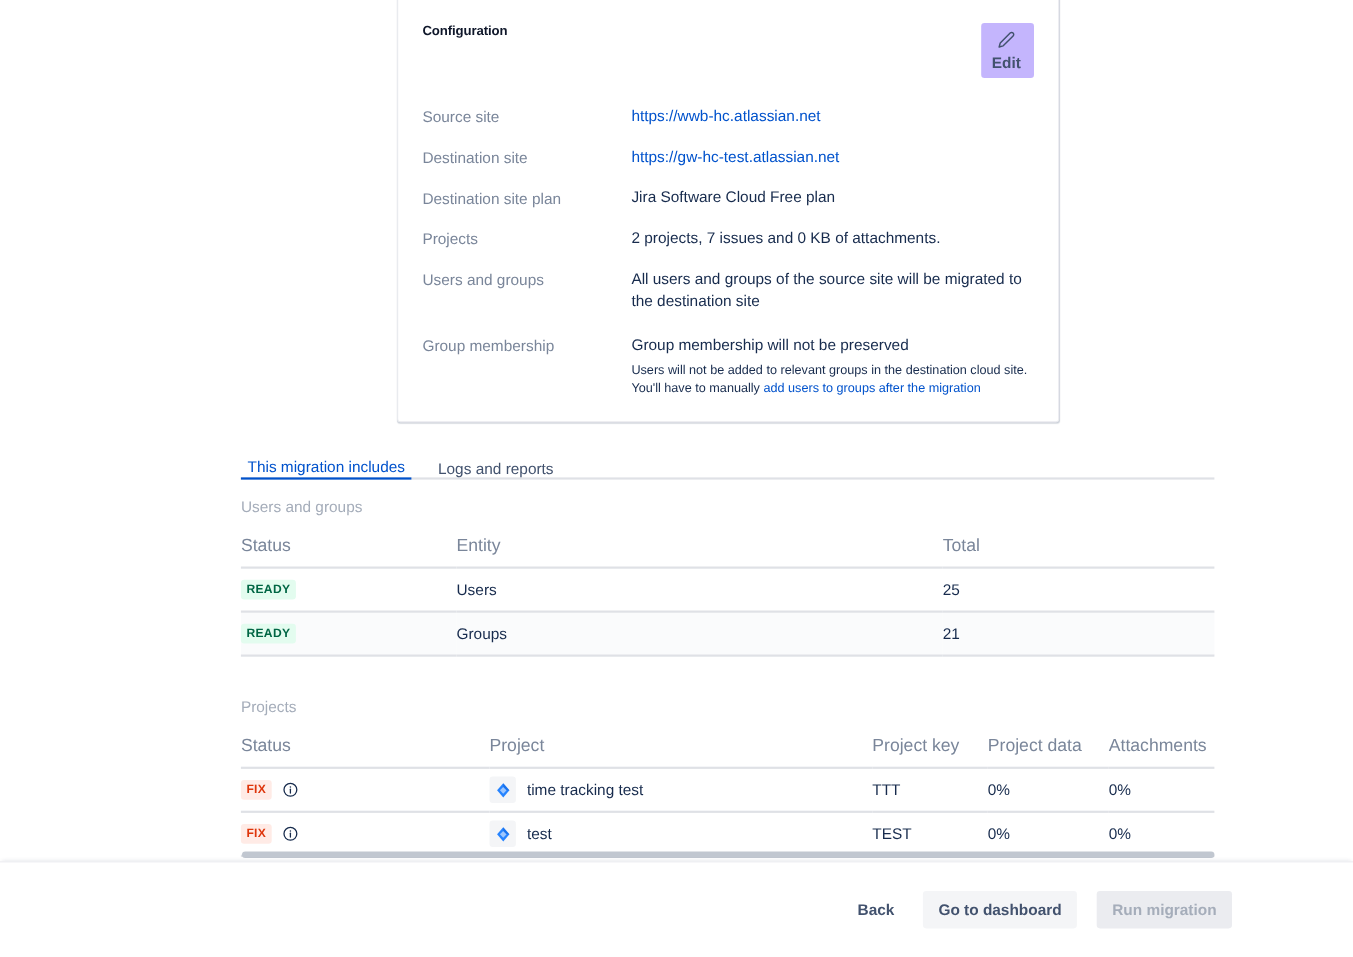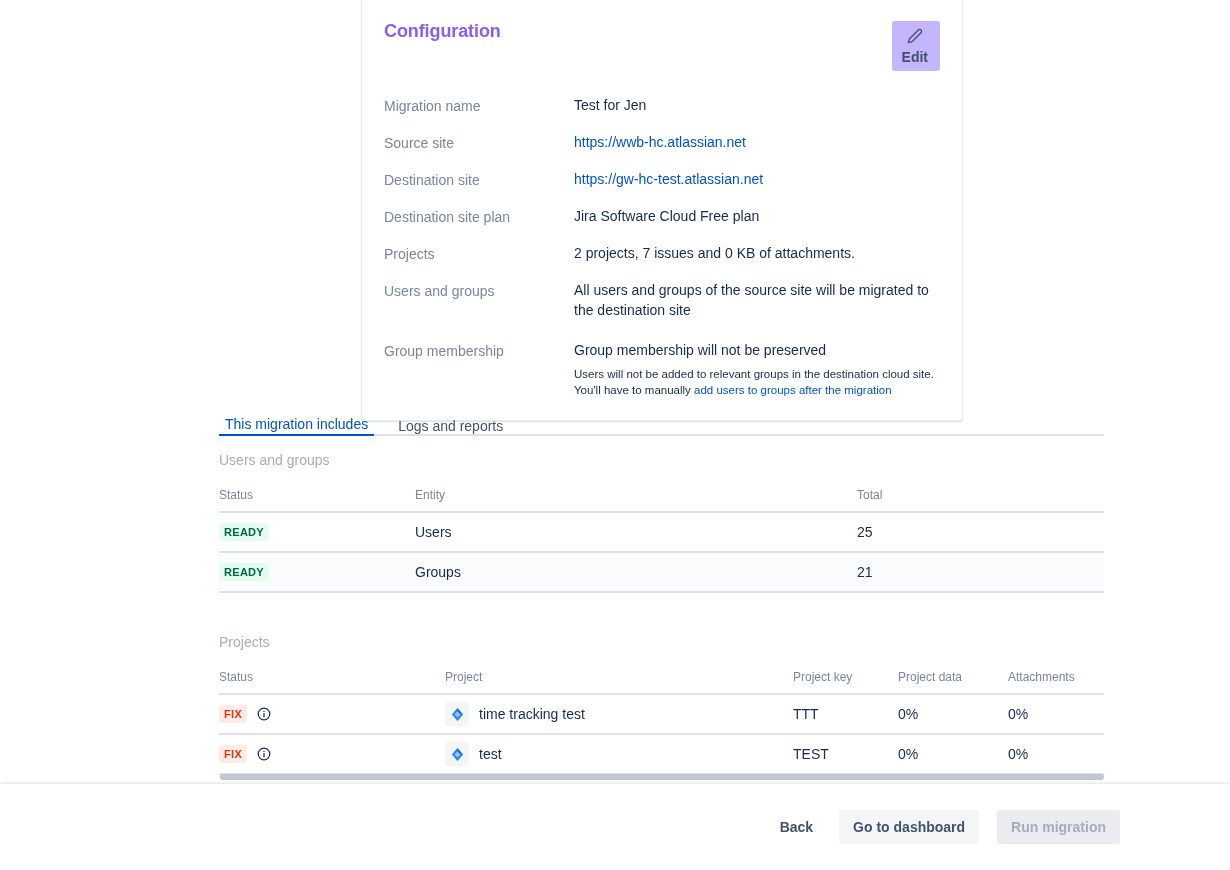--- a/index.html
+++ b/index.html
@@ -42,23 +42,23 @@
     padding: 20px 22px 22px 22px;
   }
   .config-head {
     display: flex;
     align-items: flex-start;
     justify-content: space-between;
     margin-bottom: 24px;
     padding-top: 42px;
   }
   .config-title {
-    font-size: 18px;
+    font-size: 12px;
     font-weight: bold;
-    color: #8b5cf6;
+    color: #0f172a;
     letter-spacing: -0.1px;
   }
   .edit-btn {
     display: inline-flex;
     align-items: center;
     gap: 6px;
     background: #c4b5fd;
     border: none;
     border-radius: 3px;
     padding: 7px 12px 7px 10px;
@@ -154,21 +154,21 @@
     left: 219px;
     width: 885px;
     border-collapse: collapse;
     font-size: 13.5px;
   }
   .tbl-users { top: 488px; }
   .tbl-projects { top: 670px; }
 
   .tbl th {
     text-align: left;
-    font-size: 12px;
+    font-size: 16px;
     font-weight: normal;
     color: #7A869A;
     padding: 0 0 9px 0;
     border-bottom: 2px solid #DFE1E6;
     vertical-align: bottom;
     margin-left: 8px;
   }
   .tbl td {
     padding: 0;
     height: 40px;
@@ -302,24 +302,20 @@
         <button class="edit-btn">
           <span style="line-height:0;">
             <svg width="16" height="16" viewBox="0 0 24 24" fill="none" stroke="#42526E" stroke-width="2" stroke-linecap="round" stroke-linejoin="round">
               <path d="M17 3a2.828 2.828 0 1 1 4 4L7.5 20.5 2 22l1.5-5.5L17 3z"></path>
             </svg>
           </span>
           <span>Edit</span>
         </button>
       </div>
 
-      <div class="cfg-row">
-        <div class="cfg-label">Migration name</div>
-        <div class="cfg-value">Test for Jen</div>
-      </div>
 
       <div class="cfg-row">
         <div class="cfg-label">Source site</div>
         <div class="cfg-value">
           <a href="#">https://wwb-hc.atlassian.net</a>
         </div>
       </div>
 
       <div class="cfg-row">
         <div class="cfg-label">Destination site</div>

